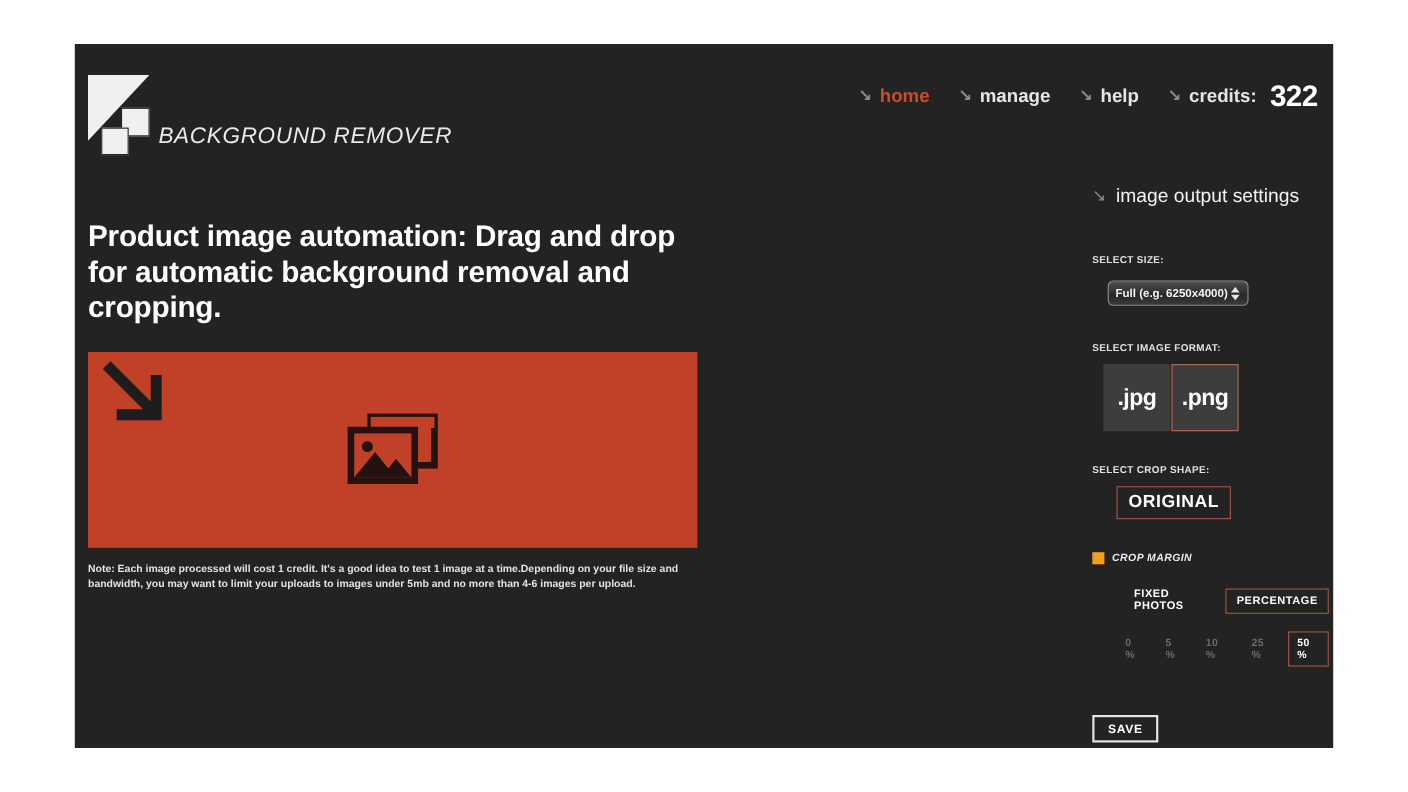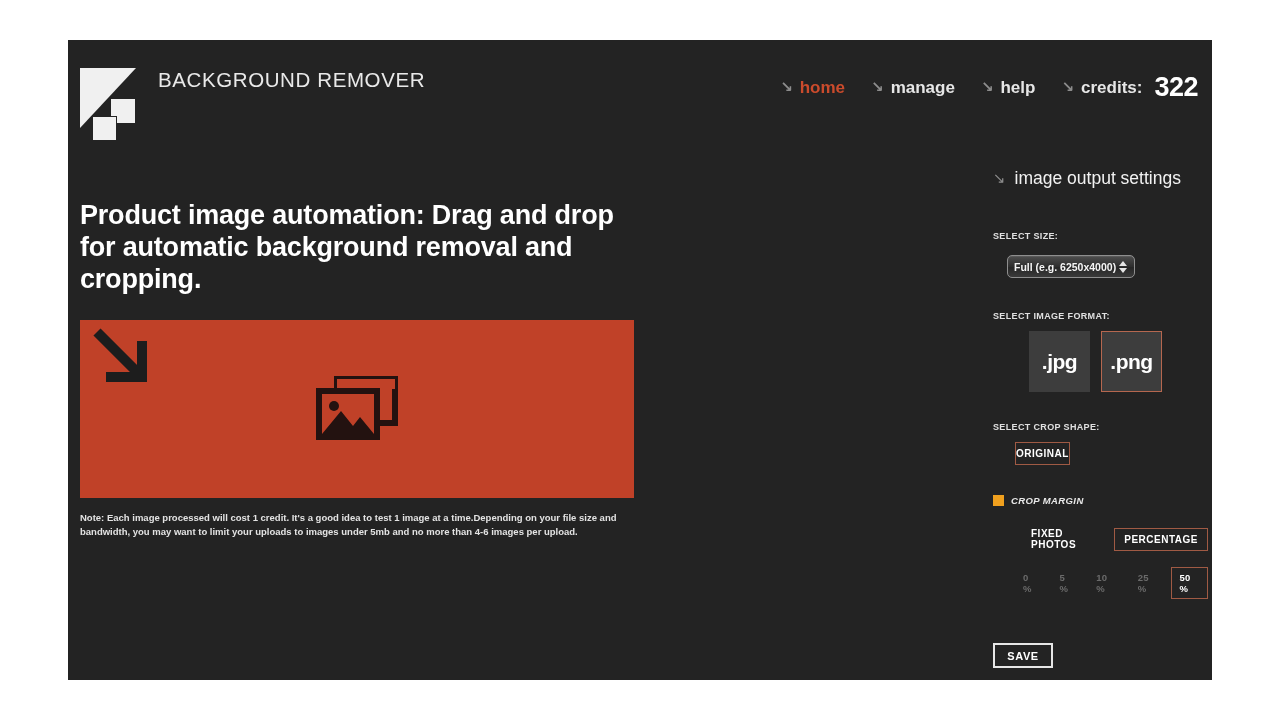--- a/index.html
+++ b/index.html
@@ -22,22 +22,22 @@
   #header {
     position: absolute;
     left: 0; top: 0;
     width: 100%; height: 110px;
   }
 
   #brand {
     position: absolute;
     left: 12px; top: 28px;
     display: flex;
-    align-items: flex-start;
-    gap: 14px;
+    align-items: flex-end;
+    font-style: italic;
   }
   #logo-mark {
     position: relative;
     width: 64px; height: 68px;
     flex: none;
   }
   #logo-mark .tri {
     position: absolute;
     left: 0; top: 0;
     width: 56px; height: 60px;
@@ -196,23 +196,23 @@
     display: block;
     width: 0; height: 0;
     border-left: 4px solid transparent;
     border-right: 4px solid transparent;
   }
   #size-select-stepper i.up { border-bottom: 5px solid #e6e6e6; }
   #size-select-stepper i.dn { border-top: 5px solid #e6e6e6; }
 
   #format-group { margin-top: 33px; }
   #format-buttons {
-    margin-top: 10px; margin-left: 36px;
-    display: flex;
-    gap: 11px;
+    margin-top: 10px; margin-left: 10px;
+    display: flex;
+    gap: 1px;
   }
   .format-btn {
     width: 61px; height: 61px;
     background: #3d3d3d;
     display: flex;
     align-items: center;
     justify-content: center;
     color: #ffffff;
     font-size: 21px;
     font-weight: 700;
@@ -221,24 +221,24 @@
     cursor: pointer;
   }
   .format-btn.selected { border-color: #b5674f; }
 
   #crop-group { margin-top: 30px; }
   #crop-shape-btn {
     margin-top: 10px; margin-left: 22px;
     display: inline-flex;
     align-items: center;
     justify-content: center;
-    padding: 5px 0;
+    padding: 5px 10px;
     border: 1.5px solid #a05a44;
     color: #ffffff;
-    font-size: 10px;
+    font-size: 16px;
     font-weight: 700;
     letter-spacing: 0.5px;
     cursor: pointer;
   }
 
   #margin-group { margin-top: 30px; }
   #crop-margin-row {
     margin-top: 11px;
     display: flex;
     align-items: center;

